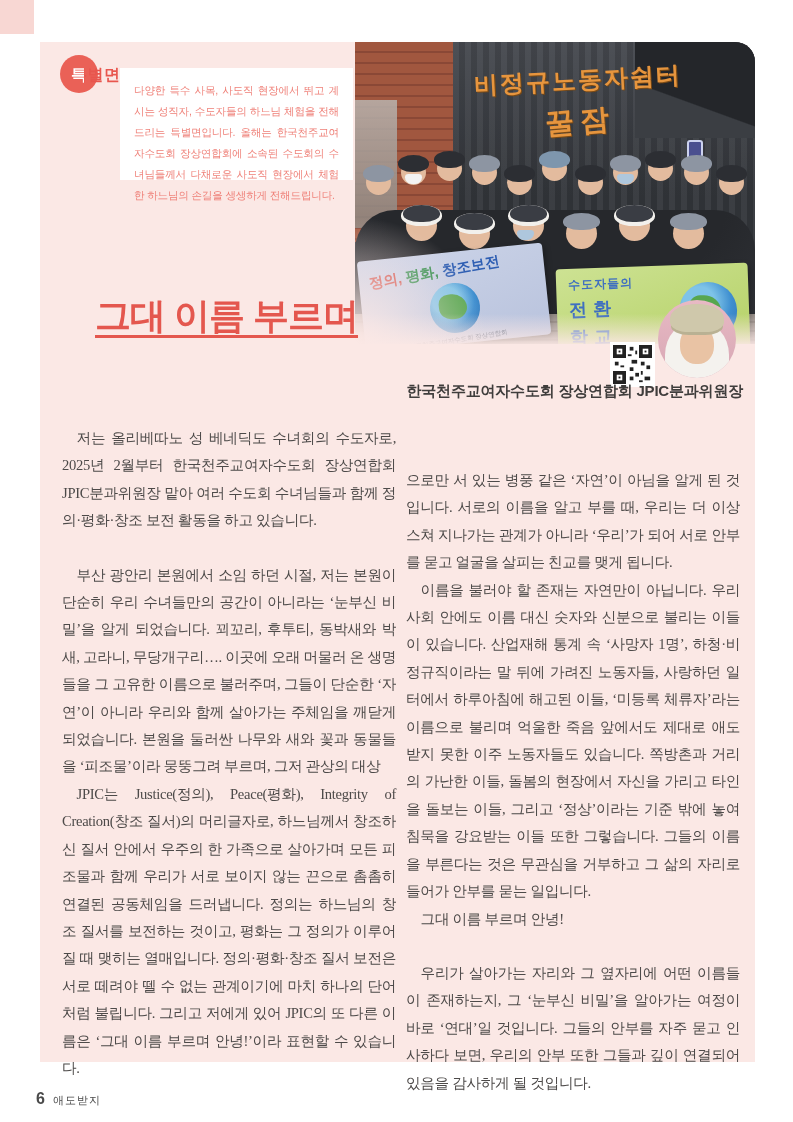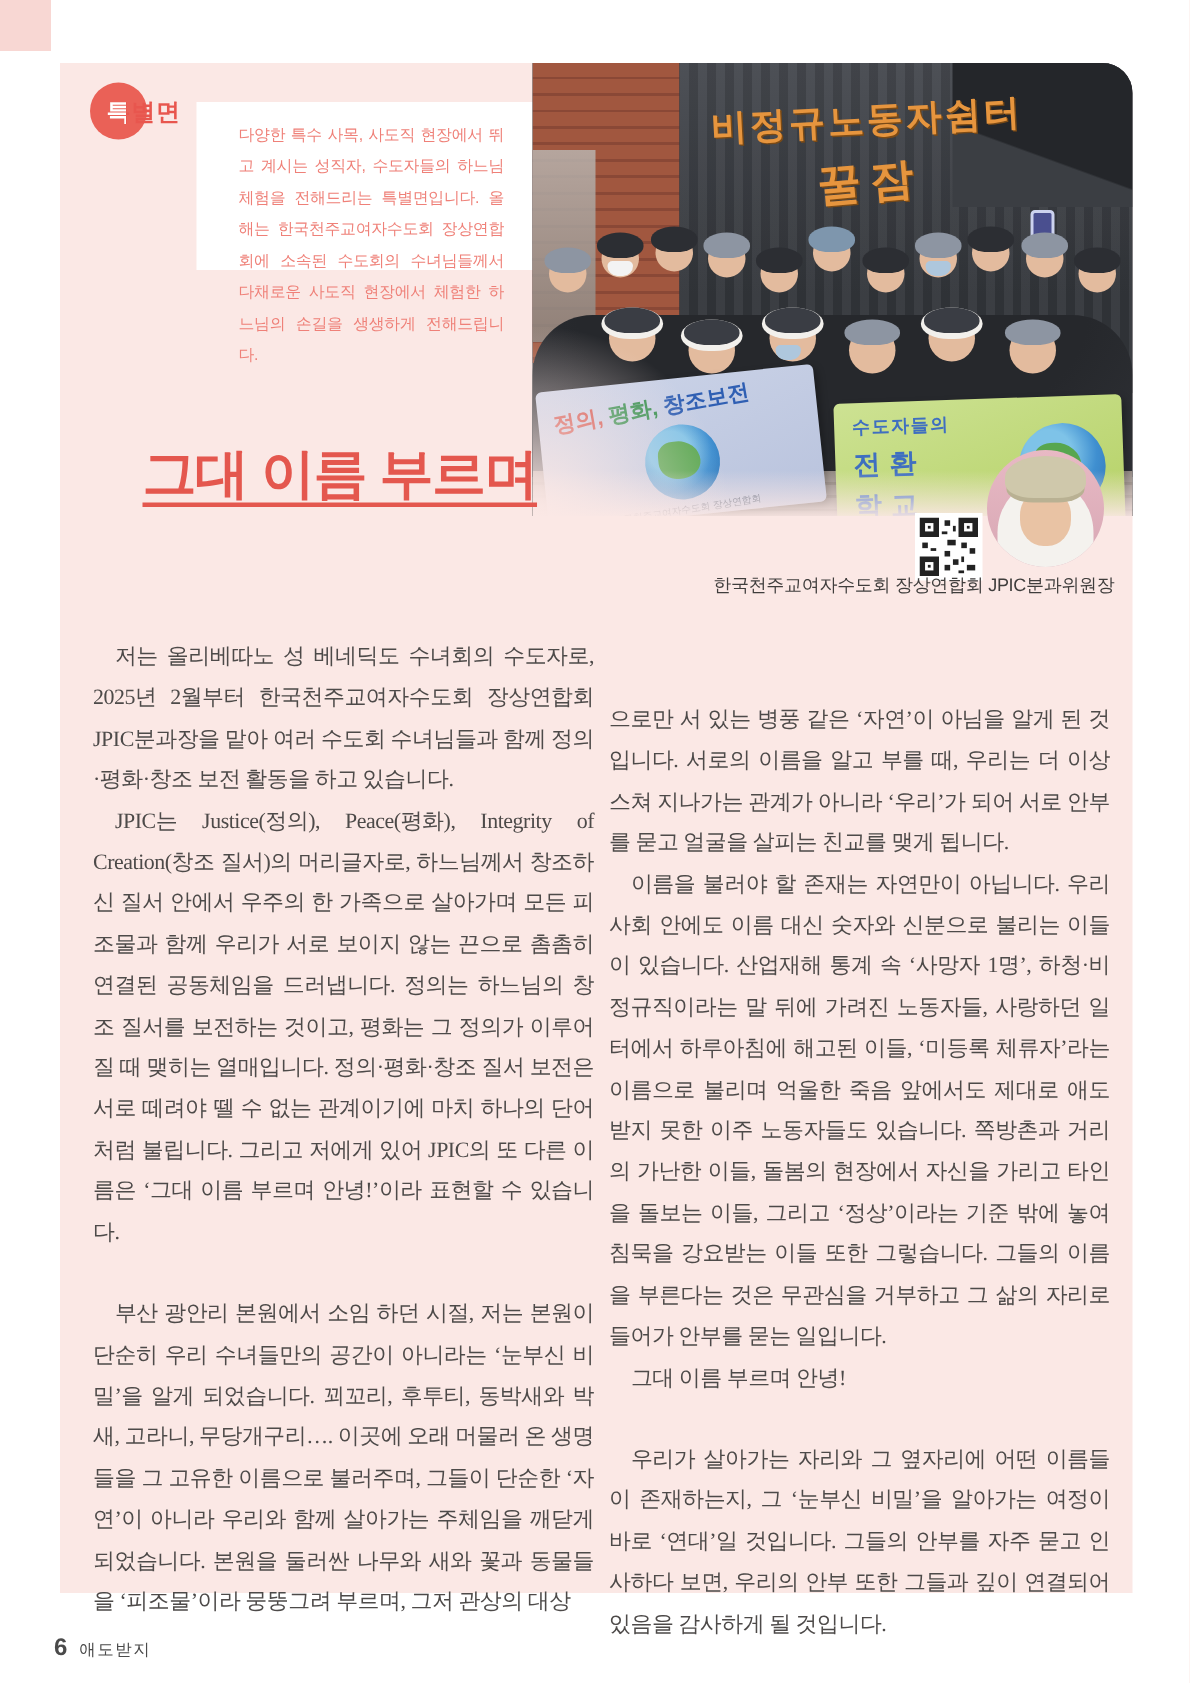--- a/index.html
+++ b/index.html
@@ -23,22 +23,22 @@
   .badge { position:absolute; left:20px; top:13px; width:150px; height:40px; }
   .badge-circle { position:absolute; left:0; top:0; width:38px; height:38px; border-radius:50%; background:#ea6157; }
   .badge-label {
     position:absolute; left:11px; top:10px; font-size:16px; font-weight:800; letter-spacing:.5px;
     background:linear-gradient(90deg,#ffffff 0 26%,#e8564e 26%);
     -webkit-background-clip:text; background-clip:text; color:transparent;
   }
 
   
   .intro-box {
-    position:absolute; left:91px; top:26px; width:233px; height:112px;
-    background:#ffffff; padding:12px 28px;
+    position:absolute; left:80px; top:26px; width:233px; height:112px;
+    background:#ffffff; padding:12px 14px;
   }
   .intro-text {
     font-size:10.6px; line-height:21px; color:#ef8078; text-align:justify; letter-spacing:-0.2px;
   }
 
   
   .photo {
     position:absolute; right:0; top:0; width:400px; height:302px;
     background:#3b3e43; border-radius:0 20px 0 0; overflow:hidden;
   }
@@ -126,21 +126,21 @@
     overflow:hidden; background:linear-gradient(180deg,#e8b9c4 0%,#d7a7b4 100%); }
   .avatar .habit { position:absolute; left:7px; top:20px; width:64px; height:70px;
     background:#f4f2ee; border-radius:50% 50% 0 0; }
   .avatar .face { position:absolute; left:22px; top:26px; width:34px; height:38px;
     background:#e9c3a4; border-radius:46%; }
   .avatar .hat { position:absolute; left:12px; top:4px; width:54px; height:28px;
     background:#cfc8ab; border-radius:50% 50% 35% 35%; box-shadow:0 4px 0 -1px #b9b193; }
   .author { position:absolute; right:12px; top:336px; width:420px; text-align:right; color:#3f3d3c; }
   .author-line1 { font-size:11.5px; }
   .author-name { font-weight:800; font-size:12.5px; }
-  .author-line2 { font-size:12px; margin-top:4px; letter-spacing:-0.2px; }
+  .author-line2 { font-size:15px; margin-top:4px; letter-spacing:-0.2px;font-weight:bold; }
 
   
   .column { position:absolute; top:383px; width:334px;
     font-family:"Liberation Serif","DejaVu Serif",serif;
     font-size:14.6px; line-height:27.4px; color:#4d4a49; text-align:justify;
     letter-spacing:-0.3px; }
   .col-left { left:22px; }
   .col-right { left:366px;margin-top:42px; }
   .column p.indent { text-indent:1em; }
   .column p.gap-before { margin-top:27px; }
@@ -261,23 +261,23 @@
     <div class="habit"></div>
     <div class="face"></div>
     <div class="hat"></div>
   </div>
 
   <div class="author">
     <div class="author-line2">한국천주교여자수도회 장상연합회 JPIC분과위원장</div>
   </div>
 
   <div class="column col-left">
-    <p class="indent">저는 올리베따노 성 베네딕도 수녀회의 수도자로, 2025년 2월부터 한국천주교여자수도회 장상연합회 JPIC분과장을 맡아 여러 수도회 수녀님들과 함께 정의·평화·창조 보전 활동을 하고 있습니다.</p>
+    <p class="indent">저는 올리베따노 성 베네딕도 수녀회의 수도자로, 2025년 2월부터 한국천주교여자수도회 장상연합회 JPIC분과위원장 맡아 여러 수도회 수녀님들과 함께 정의·평화·창조 보전 활동을 하고 있습니다.</p>
+    <p class="indent gap-before">부산 광안리 본원에서 소임 하던 시절, 저는 본원이 단순히 우리 수녀들만의 공간이 아니라는 ‘눈부신 비밀’을 알게 되었습니다. 꾀꼬리, 후투티, 동박새와 박새, 고라니, 무당개구리…. 이곳에 오래 머물러 온 생명들을 그 고유한 이름으로 불러주며, 그들이 단순한 ‘자연’이 아니라 우리와 함께 살아가는 주체임을 깨닫게 되었습니다. 본원을 둘러싼 나무와 새와 꽃과 동물들을 ‘피조물’이라 뭉뚱그려 부르며, 그저 관상의 대상</p>
     <p class="indent">JPIC는 Justice(정의), Peace(평화), Integrity of Creation(창조 질서)의 머리글자로, 하느님께서 창조하신 질서 안에서 우주의 한 가족으로 살아가며 모든 피조물과 함께 우리가 서로 보이지 않는 끈으로 촘촘히 연결된 공동체임을 드러냅니다. 정의는 하느님의 창조 질서를 보전하는 것이고, 평화는 그 정의가 이루어질 때 맺히는 열매입니다. 정의·평화·창조 질서 보전은 서로 떼려야 뗄 수 없는 관계이기에 마치 하나의 단어처럼 불립니다. 그리고 저에게 있어 JPIC의 또 다른 이름은 ‘그대 이름 부르며 안녕!’이라 표현할 수 있습니다.</p>
-    <p class="indent gap-before">부산 광안리 본원에서 소임 하던 시절, 저는 본원이 단순히 우리 수녀들만의 공간이 아니라는 ‘눈부신 비밀’을 알게 되었습니다. 꾀꼬리, 후투티, 동박새와 박새, 고라니, 무당개구리…. 이곳에 오래 머물러 온 생명들을 그 고유한 이름으로 불러주며, 그들이 단순한 ‘자연’이 아니라 우리와 함께 살아가는 주체임을 깨닫게 되었습니다. 본원을 둘러싼 나무와 새와 꽃과 동물들을 ‘피조물’이라 뭉뚱그려 부르며, 그저 관상의 대상</p>
   </div>
   <div class="column col-right">
     <p>으로만 서 있는 병풍 같은 ‘자연’이 아님을 알게 된 것입니다. 서로의 이름을 알고 부를 때, 우리는 더 이상 스쳐 지나가는 관계가 아니라 ‘우리’가 되어 서로 안부를 묻고 얼굴을 살피는 친교를 맺게 됩니다.</p>
     <p class="indent">이름을 불러야 할 존재는 자연만이 아닙니다. 우리 사회 안에도 이름 대신 숫자와 신분으로 불리는 이들이 있습니다. 산업재해 통계 속 ‘사망자 1명’, 하청·비정규직이라는 말 뒤에 가려진 노동자들, 사랑하던 일터에서 하루아침에 해고된 이들, ‘미등록 체류자’라는 이름으로 불리며 억울한 죽음 앞에서도 제대로 애도받지 못한 이주 노동자들도 있습니다. 쪽방촌과 거리의 가난한 이들, 돌봄의 현장에서 자신을 가리고 타인을 돌보는 이들, 그리고 ‘정상’이라는 기준 밖에 놓여 침묵을 강요받는 이들 또한 그렇습니다. 그들의 이름을 부른다는 것은 무관심을 거부하고 그 삶의 자리로 들어가 안부를 묻는 일입니다.</p>
     <p class="indent">그대 이름 부르며 안녕!</p>
     <p class="indent gap-before">우리가 살아가는 자리와 그 옆자리에 어떤 이름들이 존재하는지, 그 ‘눈부신 비밀’을 알아가는 여정이 바로 ‘연대’일 것입니다. 그들의 안부를 자주 묻고 인사하다 보면, 우리의 안부 또한 그들과 깊이 연결되어 있음을 감사하게 될 것입니다.</p>
   </div>
 
 </div>
 

